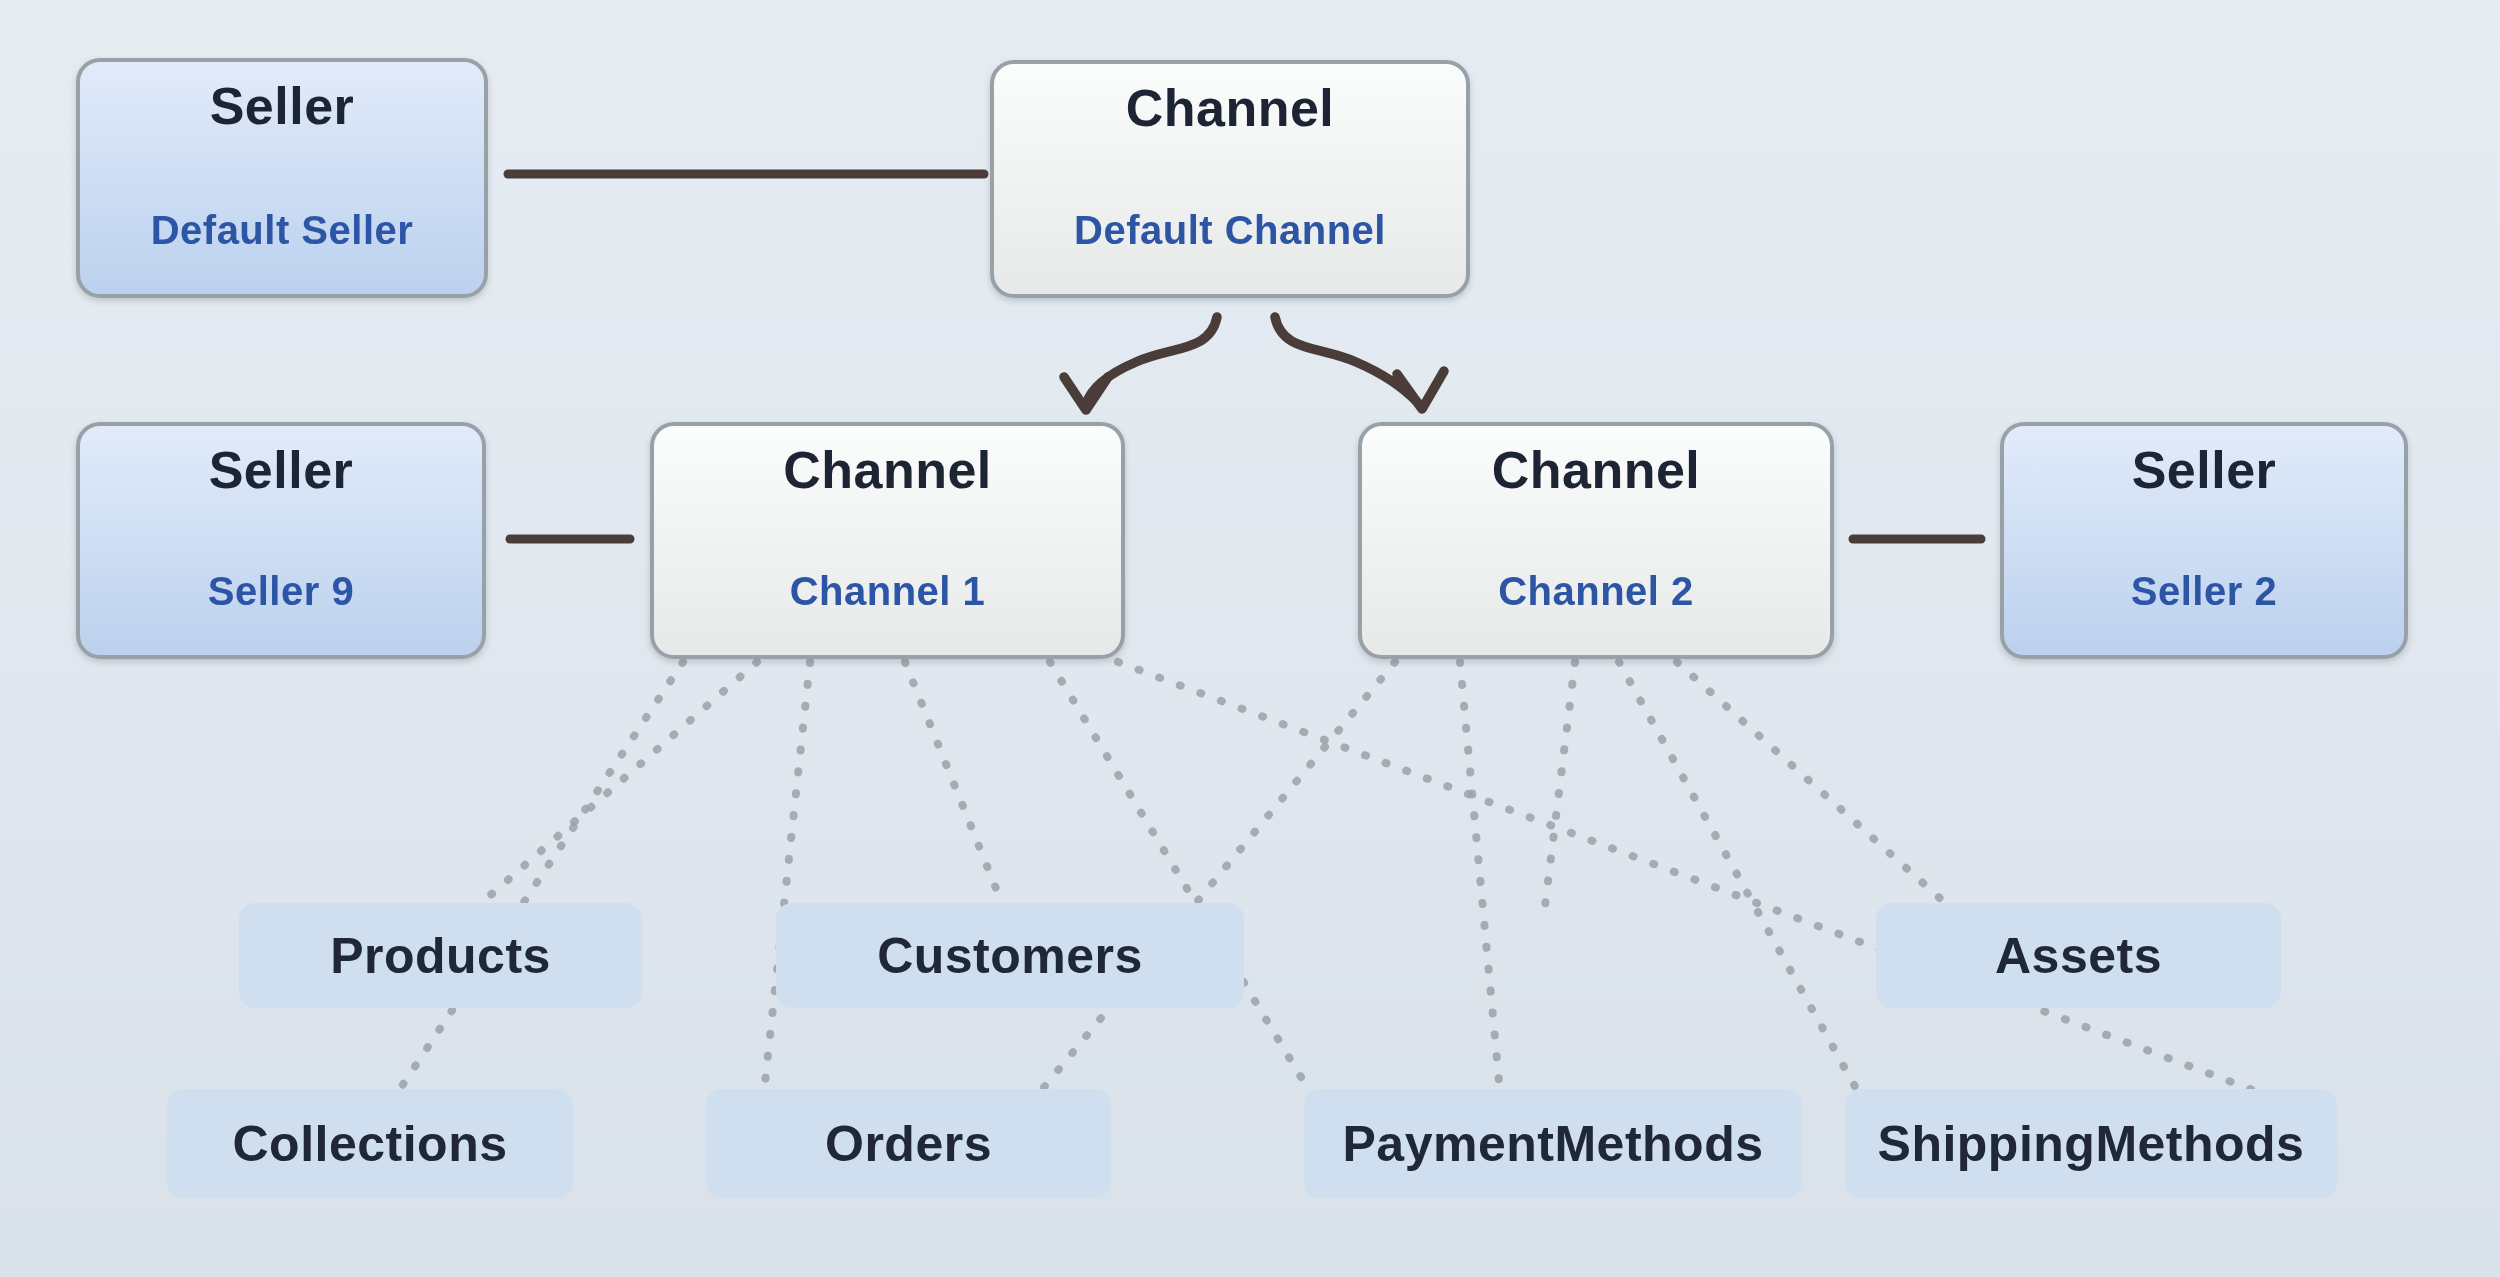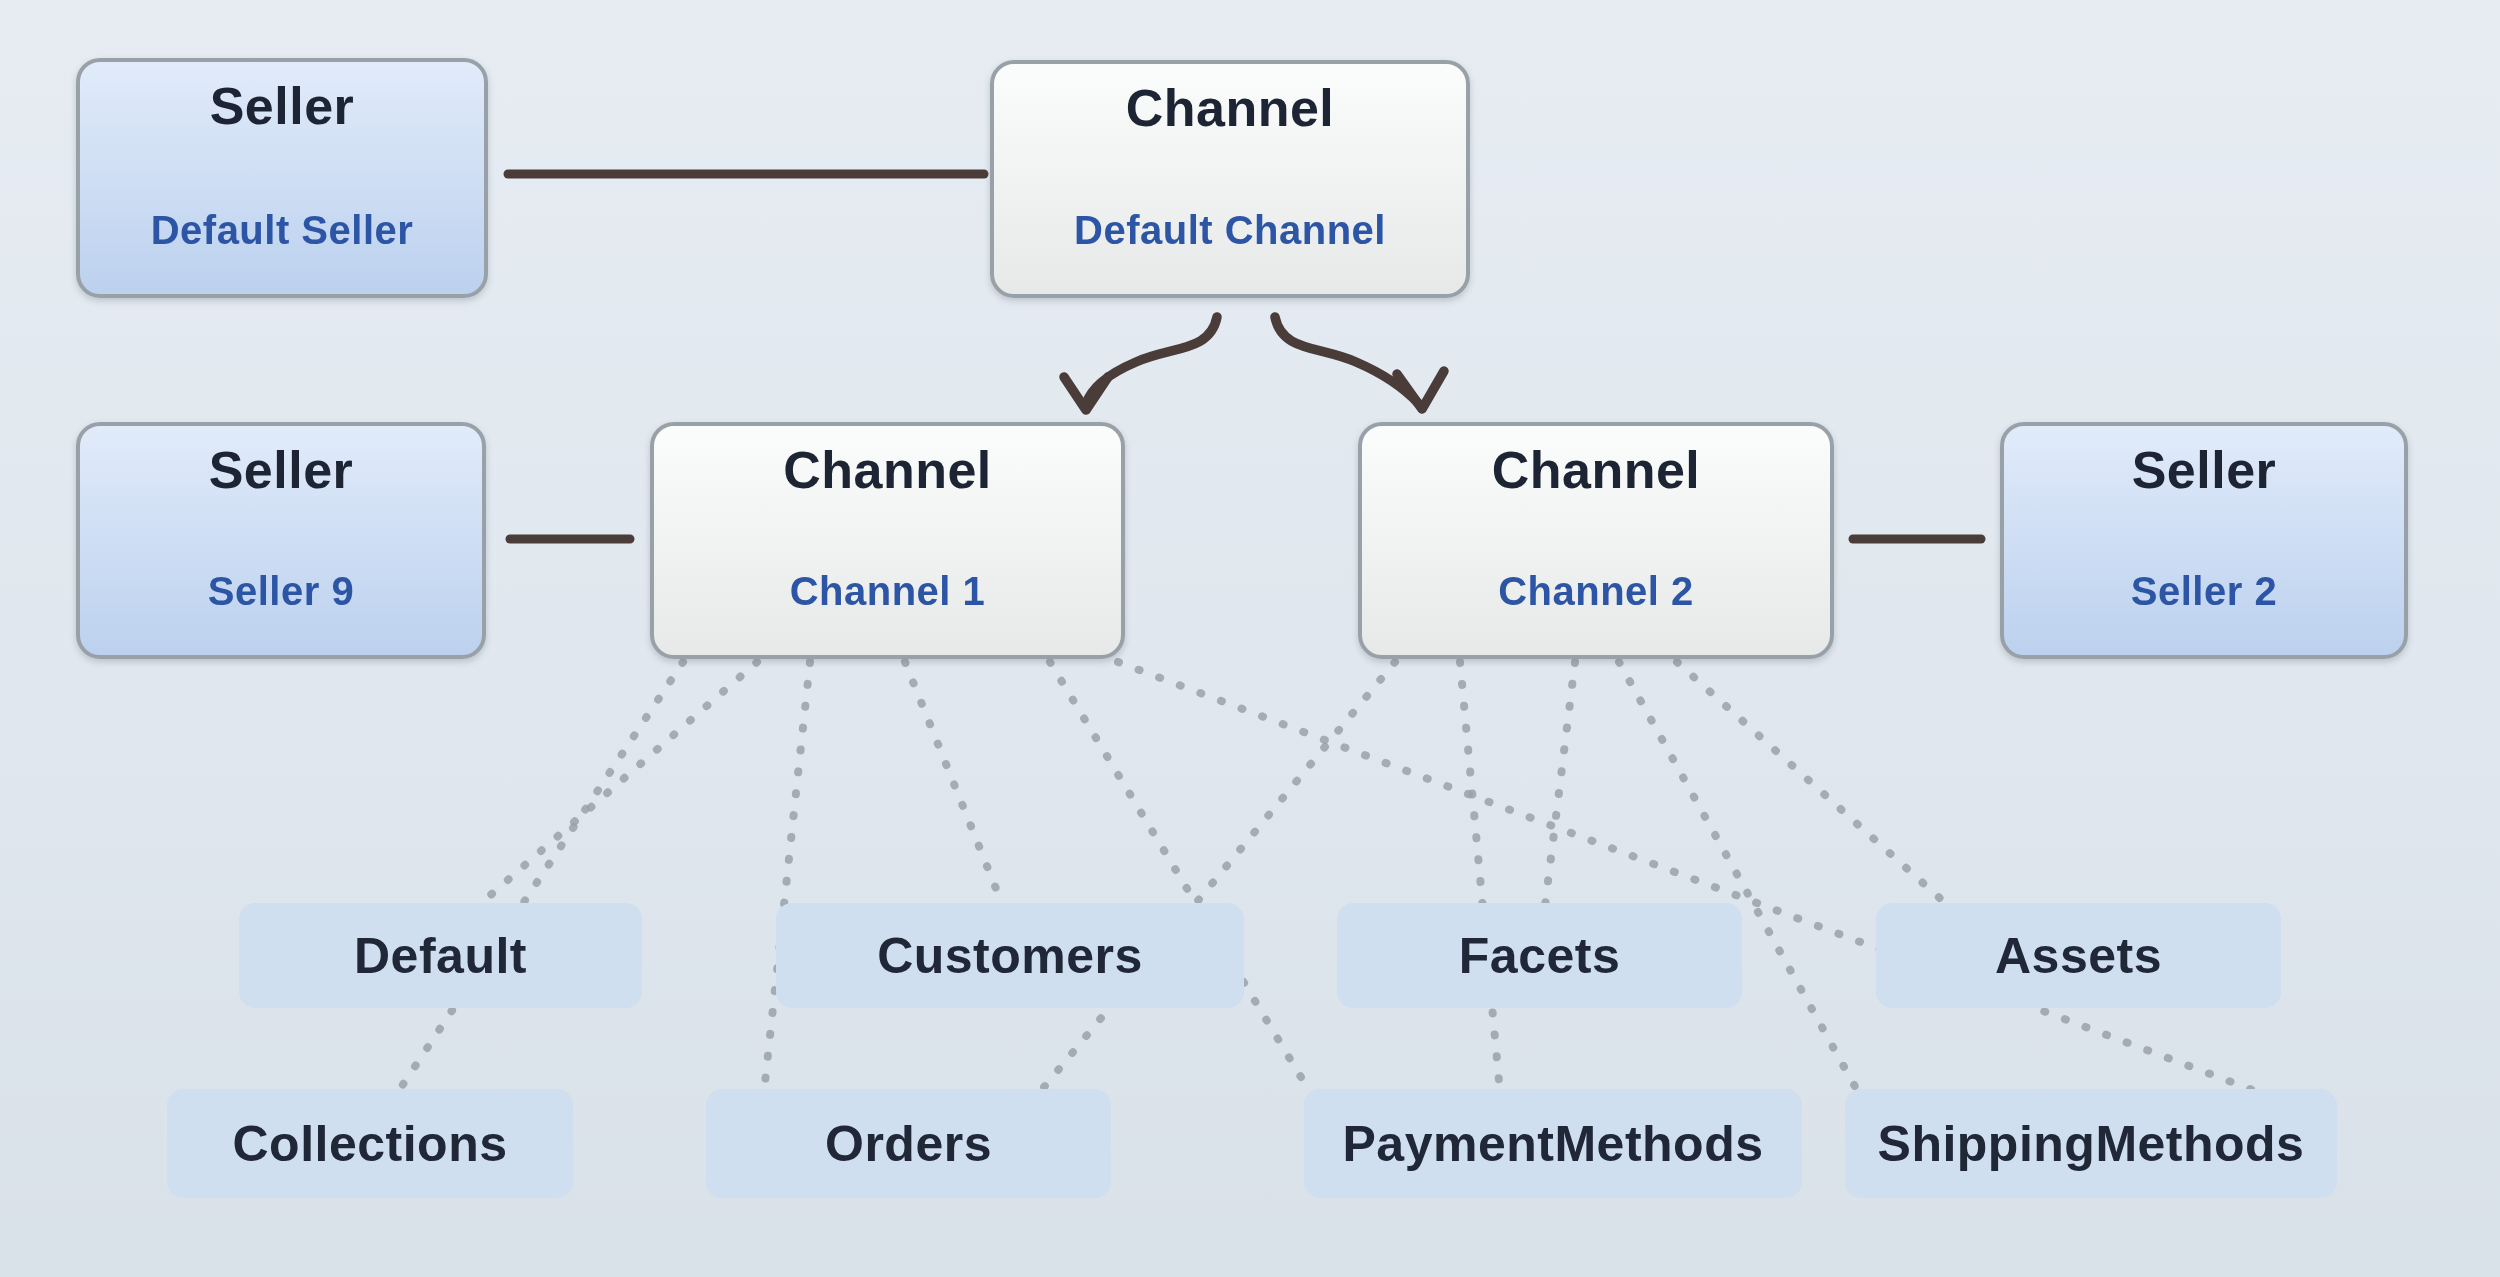--- a/index.html
+++ b/index.html
@@ -92,23 +92,22 @@
   <div class="node node--channel" style="left:1358px;top:422px;width:476px;height:237px;">
     <div class="node-type">Channel</div>
     <div class="node-name">Channel 2</div>
   </div>
 
   <div class="node node--seller" style="left:2000px;top:422px;width:408px;height:237px;">
     <div class="node-type">Seller</div>
     <div class="node-name">Seller 2</div>
   </div>
 
-  <div class="entity" style="left:239px;top:903px;width:403px;height:105px;">Default</div>
+  <div class="entity" style="left:239px;top:903px;width:403px;height:105px;">Products</div>
   <div class="entity" style="left:776px;top:903px;width:468px;height:105px;">Customers</div>
-  <div class="entity" style="left:1337px;top:903px;width:405px;height:105px;">Facets</div>
   <div class="entity" style="left:1876px;top:903px;width:405px;height:105px;">Assets</div>
 
   <div class="entity" style="left:167px;top:1089px;width:406px;height:109px;">Collections</div>
   <div class="entity" style="left:706px;top:1089px;width:405px;height:109px;">Orders</div>
   <div class="entity" style="left:1304px;top:1089px;width:498px;height:109px;">PaymentMethods</div>
   <div class="entity" style="left:1845px;top:1089px;width:492px;height:109px;">ShippingMethods</div>
 
 </div>
 
 </body></html>

